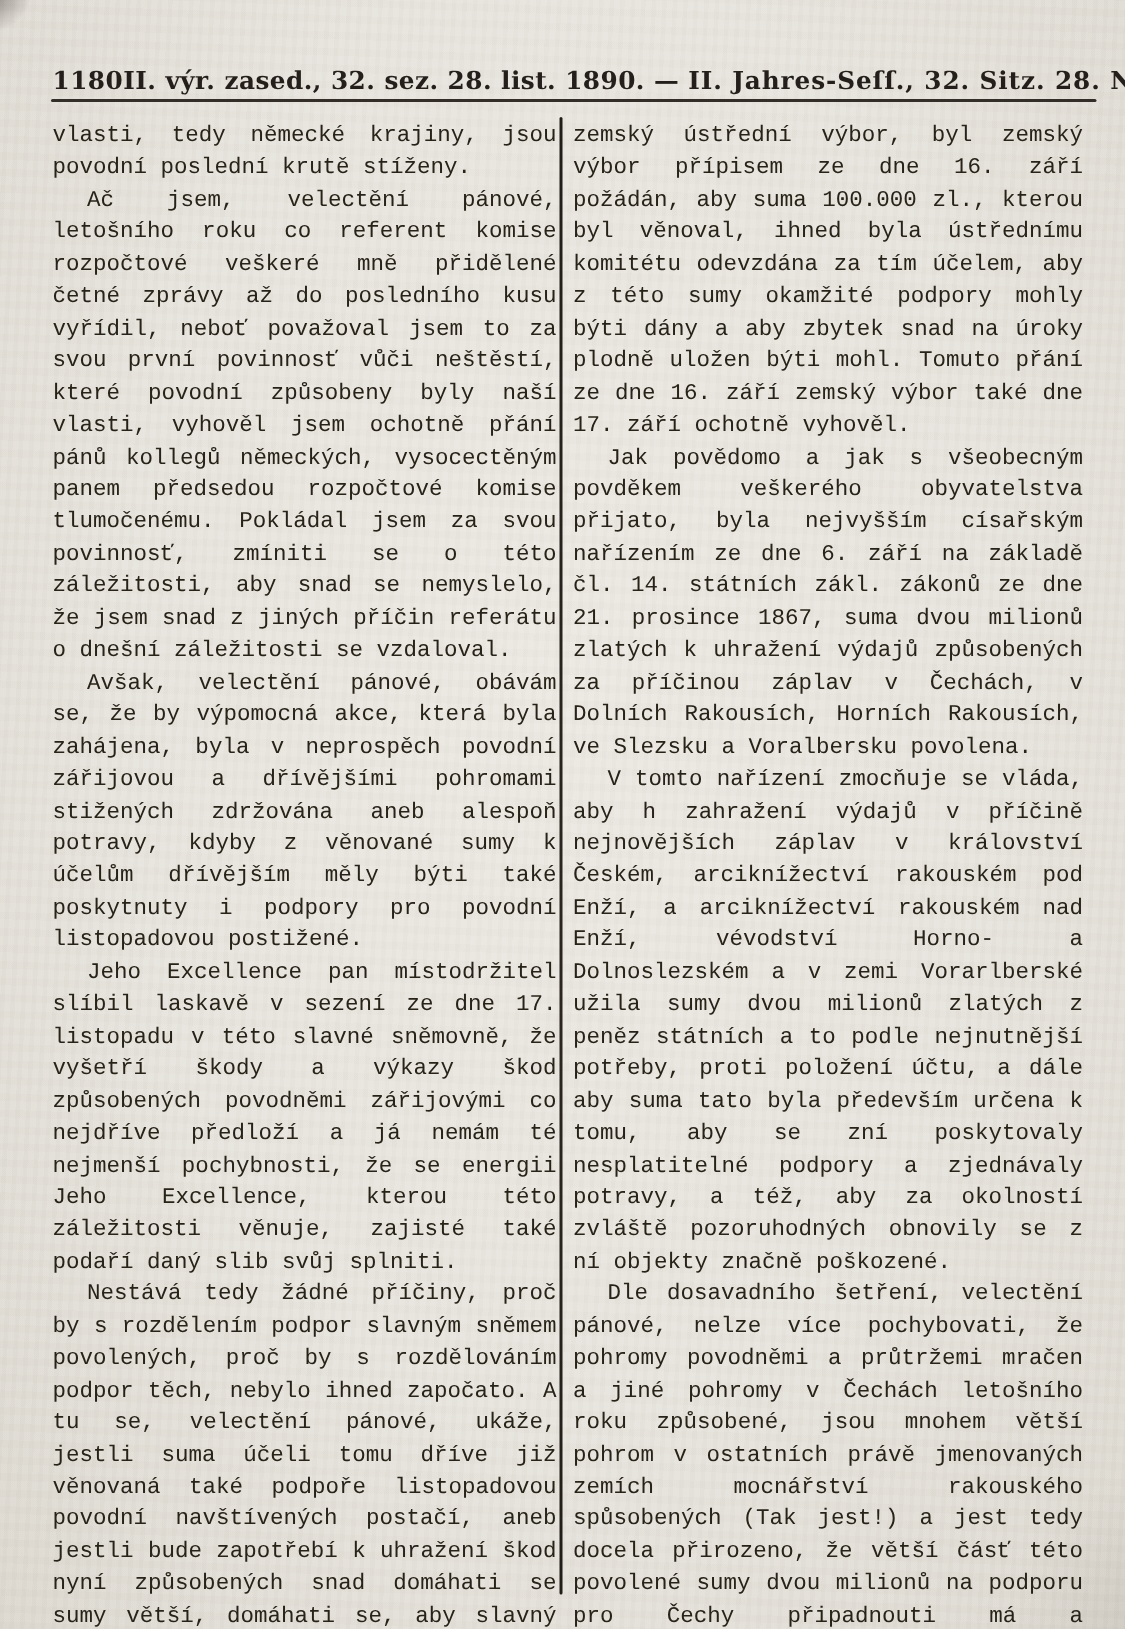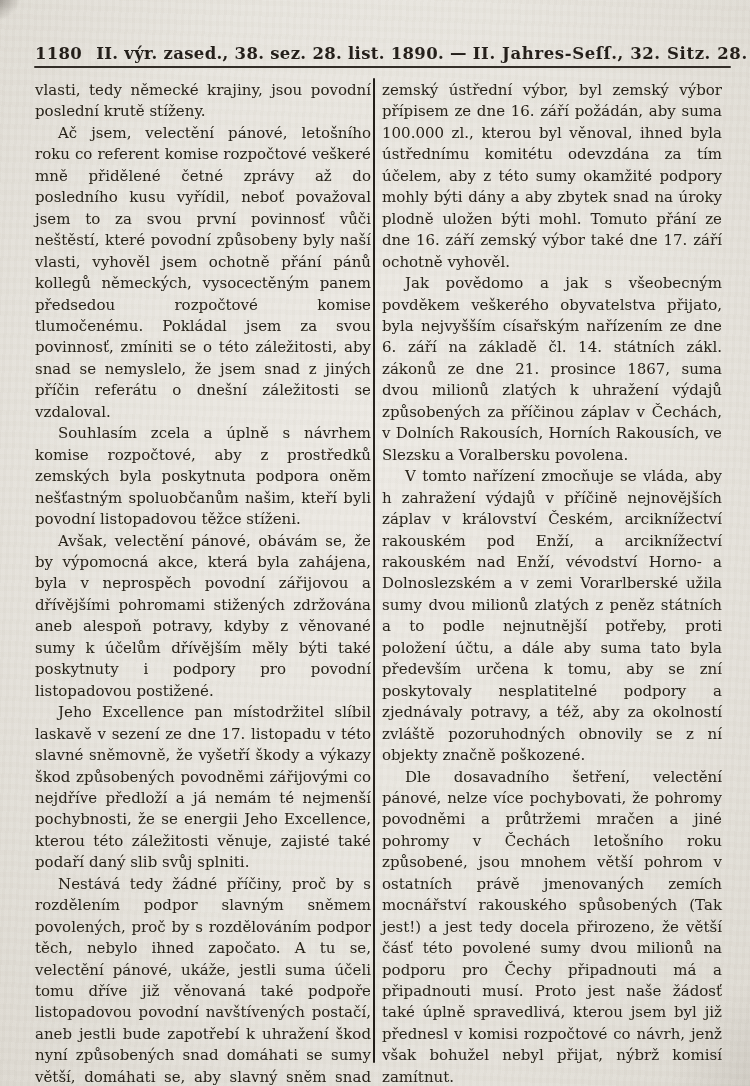--- a/index.html
+++ b/index.html
@@ -30,21 +30,21 @@
     position: absolute;
     top: 44px;
     left: 35px;
     width: 696px;
     font-size: 16.5px;
     font-weight: 700;
     letter-spacing: 0.3px;
     white-space: nowrap;
     color: #241f1a;
   }
-  .page-header .num { margin-right: 14px; }
+  .page-header .num { }
   .page-header .dash { margin: 0 6px; }
   .page-header .german {
     letter-spacing: 0.6px;
   }
   .header-rule {
     position: absolute;
     top: 66px;
     left: 34px;
     width: 697px;
     height: 2px;
@@ -56,49 +56,49 @@
     top: 80px;
     font-size: 15px;
     line-height: 21.45px;
     text-align: justify;
     hyphens: auto;
     color: #282319;
   }
   .column p {
     margin: 0;
     padding: 0;
+    font-family: Liberation Mono, monospace;
   }
   .column p.indent { text-indent: 23px; }
   .col-left  { left: 35px;  width: 336px; }
   .col-right { left: 382px; width: 340px; }
   .column-divider {
     position: absolute;
     left: 373px;
     top: 78px;
     width: 2px;
     height: 985px;
     background: linear-gradient(#211d18, #2b2620 60%, #211d18);
     border-radius: 1px;
   }
 </style>
 </head>
 <body>
 
 <div class="scan-noise"></div>
 
 <div class="page-header">
-  <span class="num">1180</span><span>II. výr. zased., 38. sez. 28. list. 1890.</span><span class="dash">—</span><span class="german">II. Jahres-Seſſ., 32. Sitz. 28. Nov. 1890.</span>
+  <span class="num">1180</span><span>II. výr. zased., 32. sez. 28. list. 1890.</span><span class="dash">—</span><span class="german">II. Jahres-Seſſ., 32. Sitz. 28. Nov. 1890.</span>
 </div>
 
 <div class="header-rule"></div>
 
 <div class="column col-left">
   <p>vlasti, tedy německé krajiny, jsou povodní poslední krutě stíženy.</p>
   <p class="indent">Ač jsem, velectění pánové, letošního roku co referent komise rozpočtové veškeré mně přidělené četné zprávy až do posledního kusu vyřídil, neboť považoval jsem to za svou první povinnosť vůči neštěstí, které povodní způsobeny byly naší vlasti, vyhověl jsem ochotně přání pánů kollegů německých, vysocectěným panem předsedou rozpočtové komise tlumočenému. Pokládal jsem za svou povinnosť, zmíniti se o této záležitosti, aby snad se nemyslelo, že jsem snad z jiných příčin referátu o dnešní záležitosti se vzdaloval.</p>
-  <p class="indent">Souhlasím zcela a úplně s návrhem komise rozpočtové, aby z prostředků zemských byla poskytnuta podpora oněm nešťastným spoluobčanům našim, kteří byli povodní listopadovou těžce stíženi.</p>
   <p class="indent">Avšak, velectění pánové, obávám se, že by výpomocná akce, která byla zahájena, byla v neprospěch povodní zářijovou a dřívějšími pohromami stižených zdržována aneb alespoň potravy, kdyby z věnované sumy k účelům dřívějším měly býti také poskytnuty i podpory pro povodní listopadovou postižené.</p>
   <p class="indent">Jeho Excellence pan místodržitel slíbil laskavě v sezení ze dne 17. listopadu v této slavné sněmovně, že vyšetří škody a výkazy škod způsobených povodněmi zářijovými co nejdříve předloží a já nemám té nejmenší pochybnosti, že se energii Jeho Excellence, kterou této záležitosti věnuje, zajisté také podaří daný slib svůj splniti.</p>
   <p class="indent">Nestává tedy žádné příčiny, proč by s rozdělením podpor slavným sněmem povolených, proč by s rozdělováním podpor těch, nebylo ihned započato. A tu se, velectění pánové, ukáže, jestli suma účeli tomu dříve již věnovaná také podpoře listopadovou povodní navštívených postačí, aneb jestli bude zapotřebí k uhražení škod nyní způsobených snad domáhati se sumy větší, domáhati se, aby slavný sněm snad ještě další podporu votoval. Několik dní na to, po uplynutí veliké katastrofy zářijové, kdy se byl přičiněním Jeho Jasnosti nejvyššího pana maršálka, Jeho Excellence pana místodržitele a Jeho Eminence pana kardinála arcibiskupa ustanovil výpomocný</p>
 </div>
 
 <div class="column-divider"></div>
 
 <div class="column col-right">
   <p>zemský ústřední výbor, byl zemský výbor přípisem ze dne 16. září požádán, aby suma 100.000 zl., kterou byl věnoval, ihned byla ústřednímu komitétu odevzdána za tím účelem, aby z této sumy okamžité podpory mohly býti dány a aby zbytek snad na úroky plodně uložen býti mohl. Tomuto přání ze dne 16. září zemský výbor také dne 17. září ochotně vyhověl.</p>
   <p class="indent">Jak povědomo a jak s všeobecným povděkem veškerého obyvatelstva přijato, byla nejvyšším císařským nařízením ze dne 6. září na základě čl. 14. státních zákl. zákonů ze dne 21. prosince 1867, suma dvou milionů zlatých k uhražení výdajů způsobených za příčinou záplav v Čechách, v Dolních Rakousích, Horních Rakousích, ve Slezsku a Voralbersku povolena.</p>

